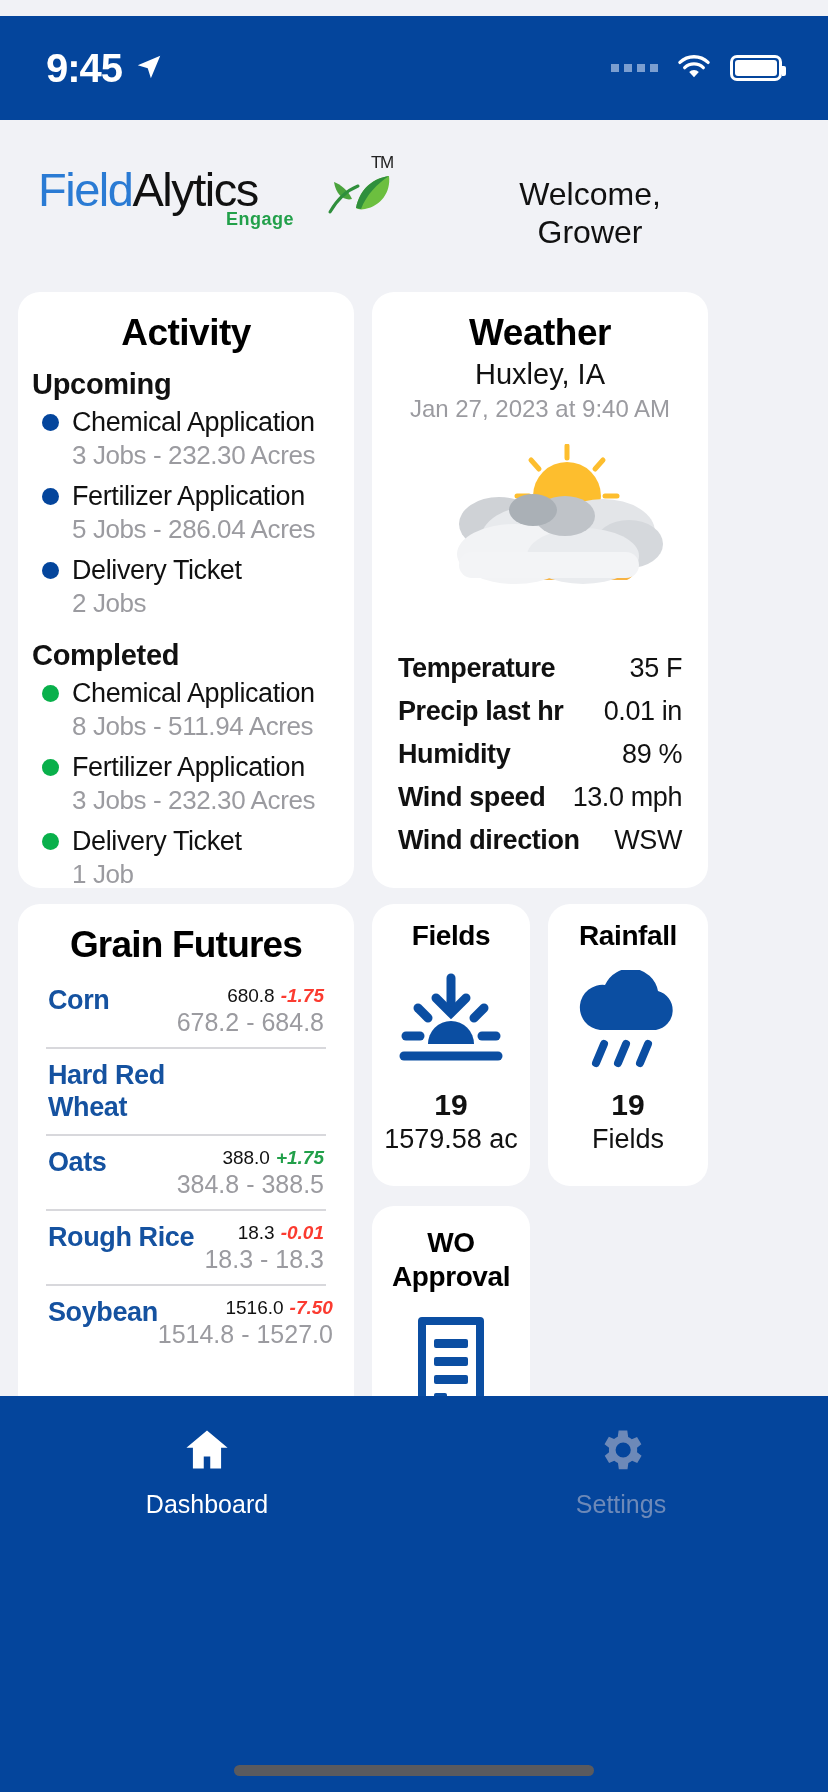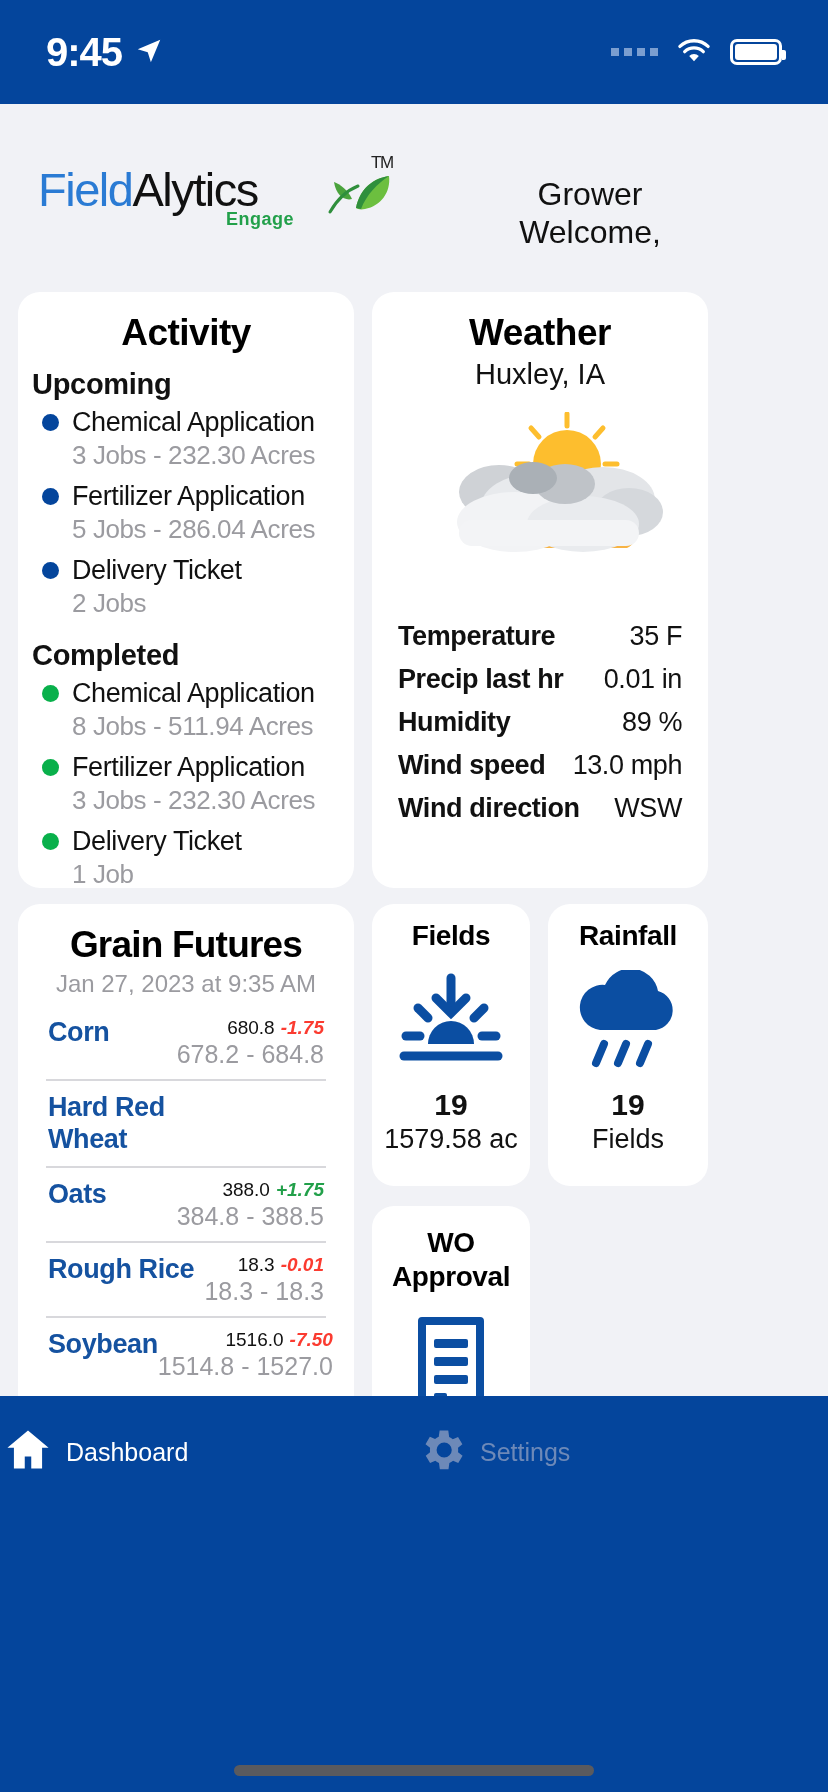--- a/index.html
+++ b/index.html
@@ -6,21 +6,21 @@
   html,body {
     width:828px; height:1792px;
     background:#f1f2f6;
     font-family:"Liberation Sans", sans-serif;
     overflow:hidden;
   }
   #screen { position:relative; width:828px; height:1792px; background:#f1f2f6; }
 
   
   .statusbar {
-    position:absolute; top:0; left:0; width:828px; height:104px;
+    position:absolute; top:16px; left:0; width:828px; height:104px;
     background:#04459c; color:#fff;
     display:flex; align-items:center; justify-content:space-between;
     padding:0 46px;
   }
   .sb-time { font-size:40px; font-weight:600; letter-spacing:-1px; display:flex; align-items:center; gap:12px; }
   .sb-right { display:flex; align-items:center; gap:18px; }
   .loc-arrow { display:inline-block; }
   .cell-dots { display:flex; gap:5px; align-items:flex-end; }
   .cell-dots i { display:block; width:8px; height:8px; background:#7b9ed0; }
   .batt { width:52px; height:26px; border:3px solid #fff; border-radius:7px; position:relative; }
@@ -98,21 +98,21 @@
   #wo { left:372px; top:1206px; width:158px; height:214px; }
   .wo-title { text-align:center; font-size:28px; font-weight:700; color:#000; margin-top:20px; line-height:1.2; letter-spacing:-0.4px; }
   .wo-icon { display:flex; justify-content:center; margin-top:22px; }
 
   
   .tabbar {
     position:absolute; left:0; bottom:0; width:828px; height:396px;
     background:#04459c;
   }
   .tabs { display:flex; padding-top:28px; }
-  .tab { flex:1; display:flex; flex-direction:row; align-items:center; gap:10px; }
+  .tab { flex:1; display:flex; flex-direction:column; align-items:center; gap:10px; }
   .tab-label { font-size:25px; }
   .tab-active .tab-label { color:#fff; }
   .tab-idle .tab-label { color:#6d89b8; }
   .home-ind {
     position:absolute; bottom:16px; left:50%; transform:translateX(-50%);
     width:360px; height:11px; background:#5a5a5e; border-radius:6px;
   }
 </style>
 </head>
 <body>
@@ -158,22 +158,22 @@
           <svg width="66" height="54" viewBox="0 0 66 54">
             <path d="M30 40C34 20 48 10 63 8c2 16-8 30-24 33-4 .8-7 .4-9-1z" fill="#6cbf3f"></path>
             <path d="M30 40C34 20 48 10 63 8c-12 8-22 18-28 33z" fill="#2f8f3c"></path>
             <path d="M8 14c6 2 14 8 18 17-8 2-16-4-18-17z" fill="#4aa33c"></path>
             <path d="M4 44c8-14 18-22 28-26" stroke="#2f8f3c" stroke-width="3" fill="none" stroke-linecap="round"></path>
           </svg>
         </span>
       </div>
     </div>
     <div class="welcome">
+      <div>Welcome,</div>
       <div>Grower</div>
-      <div>Welcome,</div>
     </div>
   </div>
 
   <div class="card" id="activity">
     <div class="card-title">Activity</div>
 
     <div class="sec-head">Upcoming</div>
     <div>
       <div class="act-row">
         <span class="dot dot-blue"></span>
@@ -216,20 +216,21 @@
         <span class="dot dot-green"></span>
         <span class="act-label">Delivery Ticket</span>
       </div>
       <div class="act-sub">1 Job</div>
     </div>
   </div>
 
   <div class="card" id="weather">
     <div class="card-title">Weather</div>
     <div class="w-city">Huxley, IA</div>
+    <div class="w-date">Jan 27, 2023 at 9:40 AM</div>
     <div class="w-icon">
       <svg width="250" height="170" viewBox="0 0 250 170">
         <g>
           <circle cx="152" cy="52" r="34" fill="#fdbe2e"></circle>
           <g stroke="#fdbe2e" stroke-width="5" stroke-linecap="round">
             <line x1="152" y1="2" x2="152" y2="14"></line>
             <line x1="188" y1="16" x2="180" y2="25"></line>
             <line x1="202" y1="52" x2="190" y2="52"></line>
             <line x1="116" y1="16" x2="124" y2="25"></line>
             <line x1="188" y1="88" x2="180" y2="79"></line>
@@ -270,21 +271,20 @@
       </div>
       <div class="w-row">
         <span class="w-key">Wind direction</span>
         <span class="w-val">WSW</span>
       </div>
     </div>
   </div>
 
   <div class="card" id="grain">
     <div class="card-title">Grain Futures</div>
-    <div class="g-date">Jan 27, 2023 at 9:35 AM</div>
     <div class="g-list">
 
       <div class="g-row">
         <span class="g-name">Corn</span>
         <span class="g-right">
           <span class="g-price-line"><span>680.8</span><span class="g-chg neg">-1.75</span></span>
           <span class="g-range" style="display:block">678.2 - 684.8</span>
         </span>
       </div>
 

